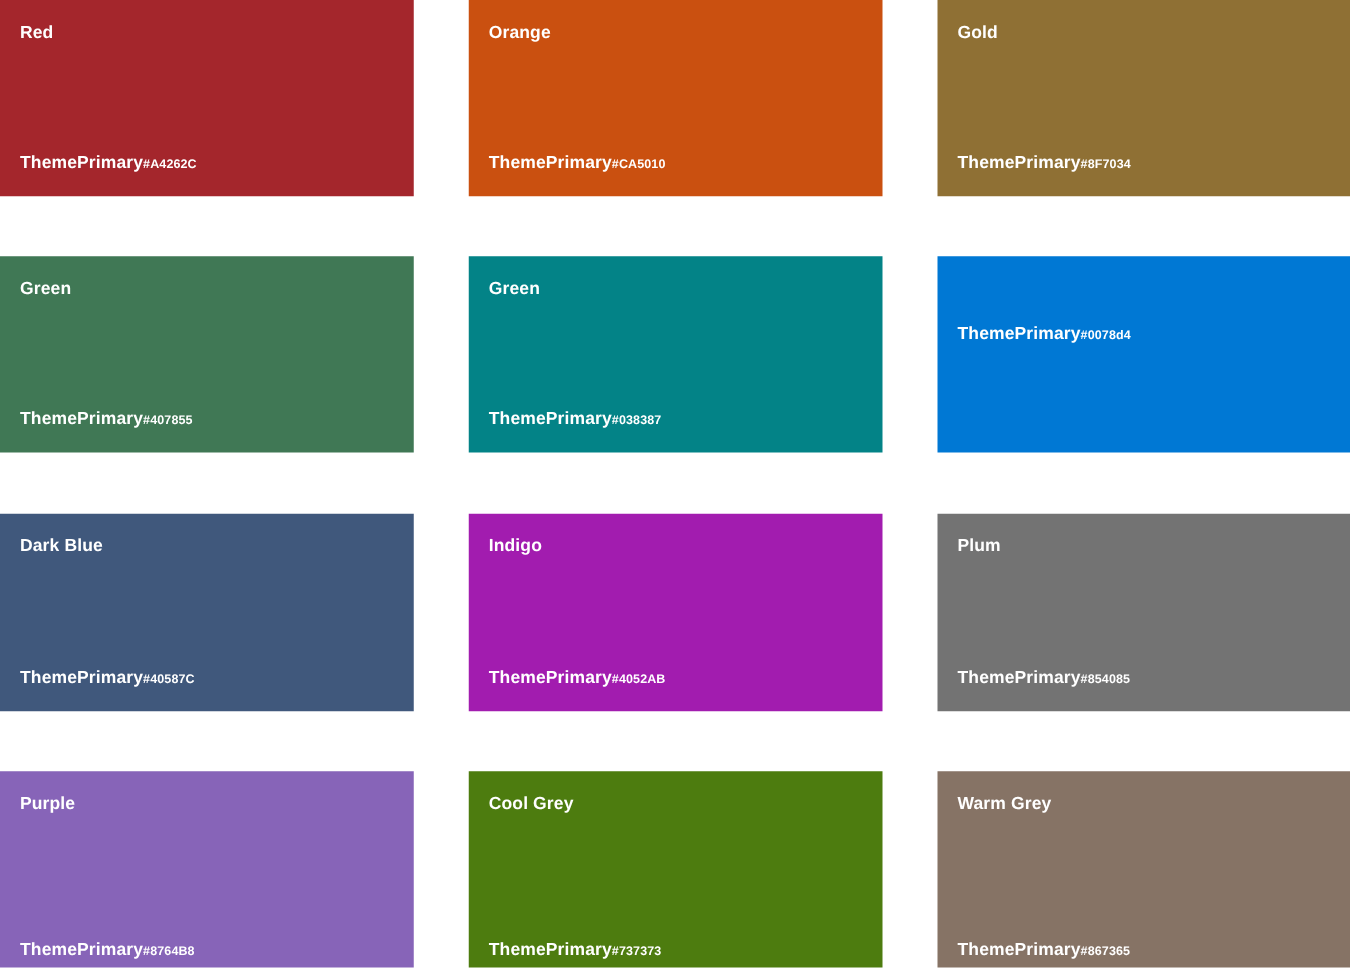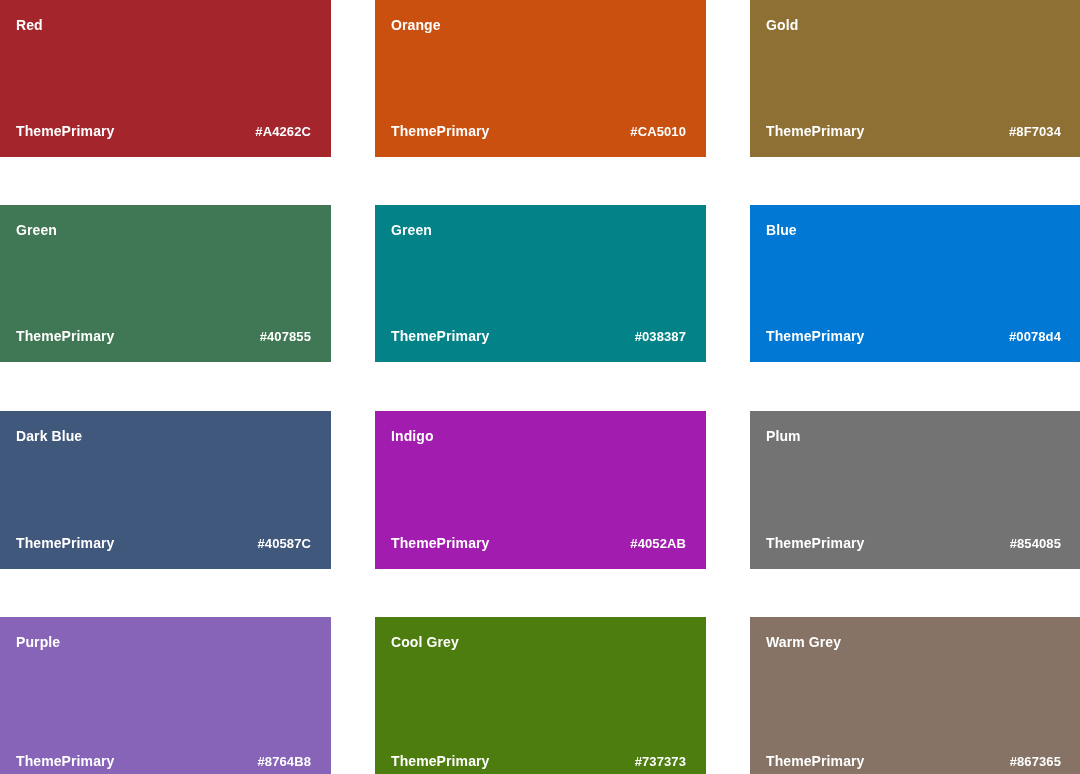--- a/index.html
+++ b/index.html
@@ -37,35 +37,34 @@
     font-weight: 600;
     line-height: 18px;
     letter-spacing: 0.1px;
     white-space: nowrap;
   }
 
   .swatch-footer {
     display: flex;
     flex-direction: row;
     align-items: baseline;
-    justify-content: space-between;
     width: 100%;
     margin-top: 36px;
   }
 
   .slot-name {
     font-size: 14px;
     font-weight: 600;
     line-height: 18px;
     letter-spacing: 0.1px;
     white-space: nowrap;
   }
 
   .slot-value {
-    font-size: 13px;
+    font-size: 10px;
     font-weight: 600;
     line-height: 18px;
     letter-spacing: 0.1px;
     white-space: nowrap;
   }
 
   
   .col-1 { left: 0px;   width: 331px; }
   .col-2 { left: 375px; width: 331px; }
   .col-3 { left: 750px; width: 331px; }
@@ -109,21 +108,20 @@
       </div>
     </div>
     <div class="swatch-card row-2 col-2" style="background-color: rgb(3, 131, 135);">
       <div class="swatch-title">Green</div>
       <div class="swatch-footer">
         <span class="slot-name">ThemePrimary</span>
         <span class="slot-value">#038387</span>
       </div>
     </div>
     <div class="swatch-card row-2 col-3" style="background-color: rgb(0, 120, 212);">
-      <div class="swatch-title">Blue</div>
       <div class="swatch-footer">
         <span class="slot-name">ThemePrimary</span>
         <span class="slot-value">#0078d4</span>
       </div>
     </div>
     <div class="swatch-card row-3 col-1" style="background-color: rgb(64, 88, 124);">
       <div class="swatch-title">Dark Blue</div>
       <div class="swatch-footer">
         <span class="slot-name">ThemePrimary</span>
         <span class="slot-value">#40587C</span>

